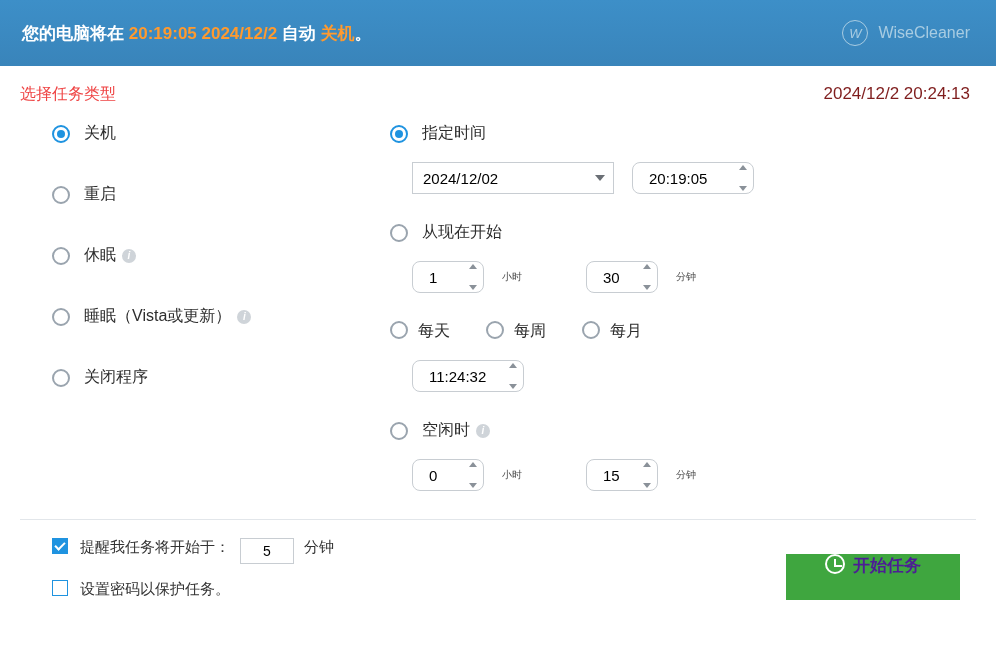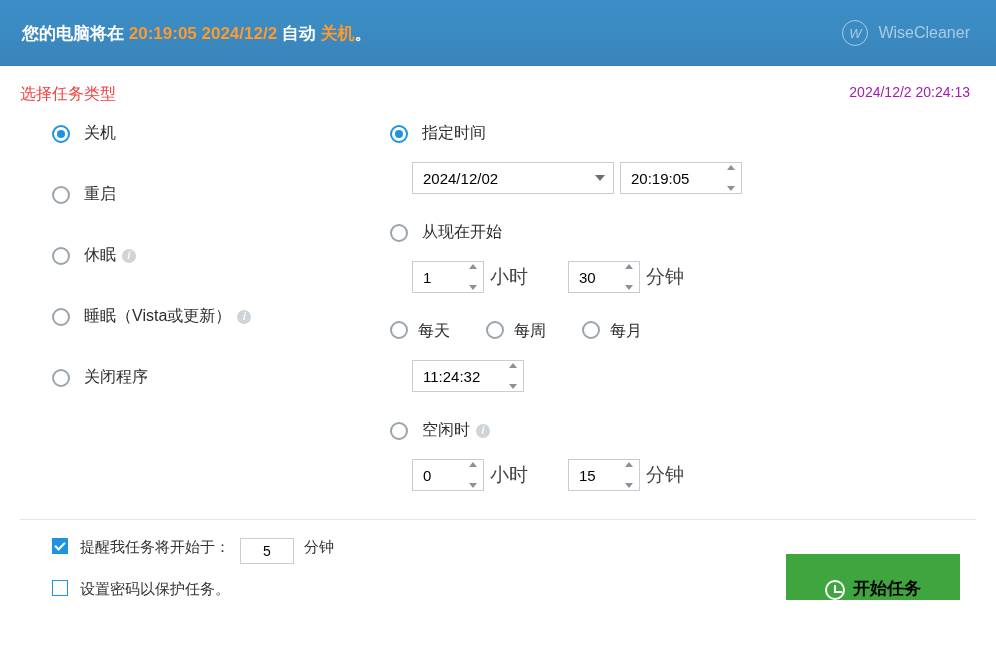--- a/index.html
+++ b/index.html
@@ -4,53 +4,53 @@
 <style>
 * { margin:0; padding:0; box-sizing:border-box; font-family:"Microsoft YaHei","PingFang SC",Arial,sans-serif; }
 body { width:996px; height:655px; background:#fff; overflow:hidden; }
 .header { height:66px; background:linear-gradient(to bottom,#3d8fc8,#3984ba); display:flex; align-items:center; justify-content:space-between; padding:0 26px 0 22px; }
 .header-msg { color:#fff; font-size:17px; font-weight:bold; }
 .header-msg .hl { color:#ff9a2e; }
 .brand { display:flex; align-items:center; gap:10px; color:#a8cce2; font-size:16px; }
 .brand-icon { width:26px; height:26px; border:1.5px solid #a8cce2; border-radius:50%; display:flex; align-items:center; justify-content:center; font-size:13px; font-style:italic; }
 .subhead { display:flex; justify-content:space-between; align-items:flex-start; padding:18px 26px 8px 20px; }
 .subhead-title { font-size:16px; color:#ef4444; }
-.clock { font-size:14px; color:#a21caf; }
+.clock { font-size:17px; color:#7f1d1d; }
 .content { display:flex; padding:10px 20px 0 52px; }
 .col-left { width:338px; }
 .col-right { flex:1; }
 .radio-row { display:flex; align-items:center; margin-bottom:40px; cursor:pointer; }
 .radio { width:18px; height:18px; border:2px solid #9aa4ae; border-radius:50%; margin-right:14px; display:flex; align-items:center; justify-content:center; flex-shrink:0; }
 .radio.checked { border-color:#1f93e0; }
 .radio.checked::after { content:""; width:8px; height:8px; background:#1f93e0; border-radius:50%; }
 .radio-label { font-size:16px; color:#2d2d2d; }
 .info-dot { display:inline-flex; width:14px; height:14px; border-radius:50%; background:#cfd4d9; color:#fff; font-size:10px; align-items:center; justify-content:center; margin-left:6px; font-style:italic; font-weight:bold; }
 .sched-row { display:flex; align-items:center; margin-bottom:18px; }
 .inline-radio { display:flex; margin-right:36px; cursor:pointer; }
 .inline-radio .radio { margin-right:10px; }
-.field-row { display:flex; align-items:center; gap:6px; margin:0 0 28px 22px; }
+.field-row { display:flex; align-items:center; gap:18px; margin:0 0 28px 22px; }
 .select-box, .spin-box { height:32px; border:1px solid #c8cdd2; background:#fff; display:flex; align-items:center; position:relative; }
 .select-box { width:202px; padding:0 30px 0 10px; font-size:15px; cursor:pointer; }
 .select-caret { position:absolute; right:8px; top:50%; transform:translateY(-50%); width:0; height:0; border-left:5px solid transparent; border-right:5px solid transparent; border-top:6px solid #6a6f75; }
-.spin-box { width:122px; padding:0 22px 0 10px; font-size:15px; }
+.spin-box { width:122px; padding:0 22px 0 16px; font-size:15px;border-radius:8px; }
 .spin-box.small { width:72px; }
 .spin-btns { position:absolute; right:2px; top:2px; bottom:2px; width:16px; display:flex; flex-direction:column; justify-content:space-between; }
 .spin-up,.spin-down { width:0; height:0; border-left:4px solid transparent; border-right:4px solid transparent; cursor:pointer; margin:0 auto; }
 .spin-up { border-bottom:5px solid #8a9199; }
 .spin-down { border-top:5px solid #8a9199; }
-.unit { font-size:19px; color:#444; }
+.unit { font-size:10px; color:#444; }
 .divider { height:1px; background:#e2e6ea; margin:0 20px; }
 .footer { display:flex; justify-content:space-between; align-items:center; padding:18px 36px 0 52px; }
 .footer-left { font-size:15px; color:#333; }
 .footer-row { display:flex; margin-bottom:16px; }
 .chk { width:16px; height:16px; border:1px solid #1f93e0; margin-right:12px; display:flex; align-items:center; justify-content:center; cursor:pointer; }
 .chk.checked { background:#1f93e0; }
 .chk.checked::after { content:""; width:4px; height:8px; border:solid #fff; border-width:0 2px 2px 0; transform:rotate(45deg); margin-top:-2px; }
 .num-input { width:54px; height:26px; border:1px solid #c8cdd2; text-align:center; font-size:14px; margin:0 10px; }
-.start-btn { width:174px; height:46px; background:#3fa63f; color:#000000; border:none; font-size:17px; font-weight:bold; display:flex; align-items:flex-end; justify-content:center; gap:8px; cursor:pointer; }
+.start-btn { width:174px; height:46px; background:#3fa63f; color:#4c1d95; border:none; font-size:17px; font-weight:bold; display:flex; align-items:flex-start; justify-content:center; gap:8px; cursor:pointer; }
 .clock-icon { width:20px; height:20px; border:2px solid #fff; border-radius:50%; position:relative; }
 .clock-icon::after { content:""; position:absolute; width:6px; height:6px; border-left:2px solid #fff; border-bottom:2px solid #fff; top:3px; left:7px; }
 </style>
 </head>
 <body>
 
 <div class="header">
   <div class="header-msg">
     <span>您的电脑将在 </span><span class="hl">20:19:05 2024/12/2</span><span> 自动 </span><span class="hl">关机</span><span>。</span>
   </div>

